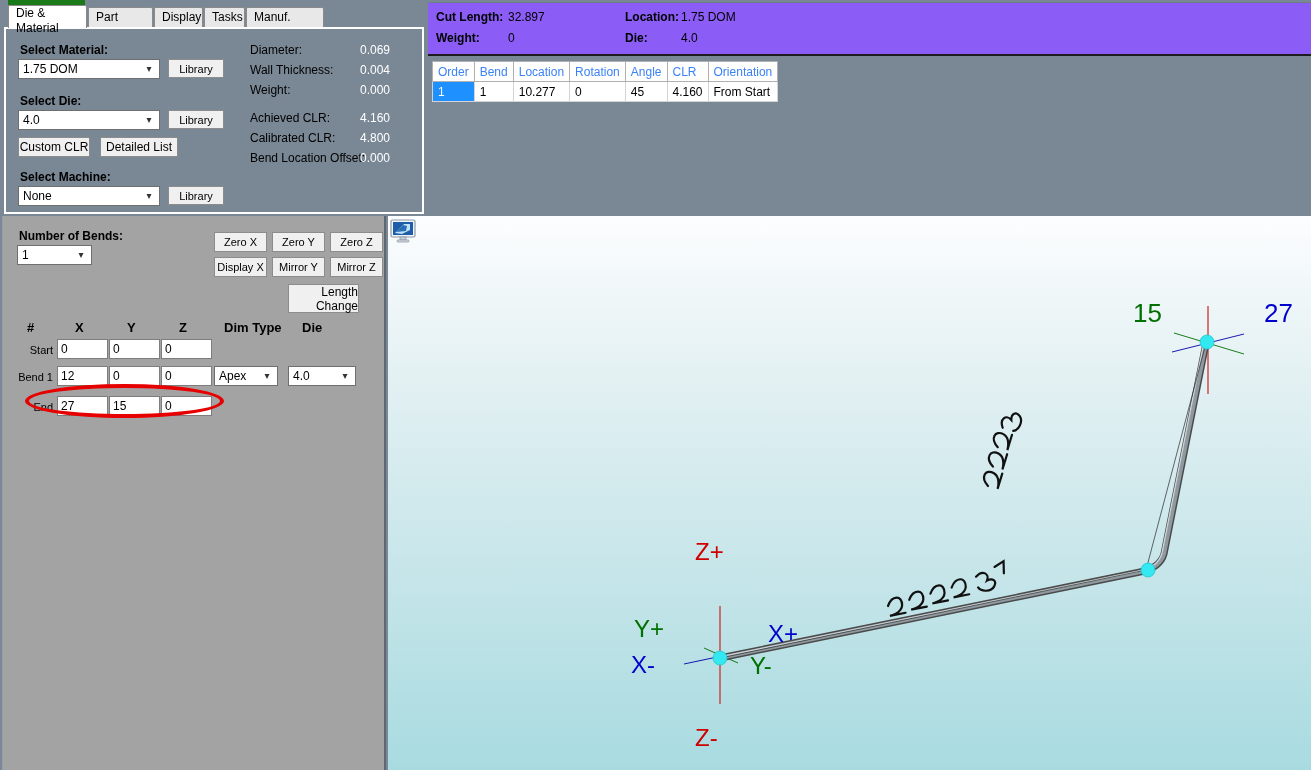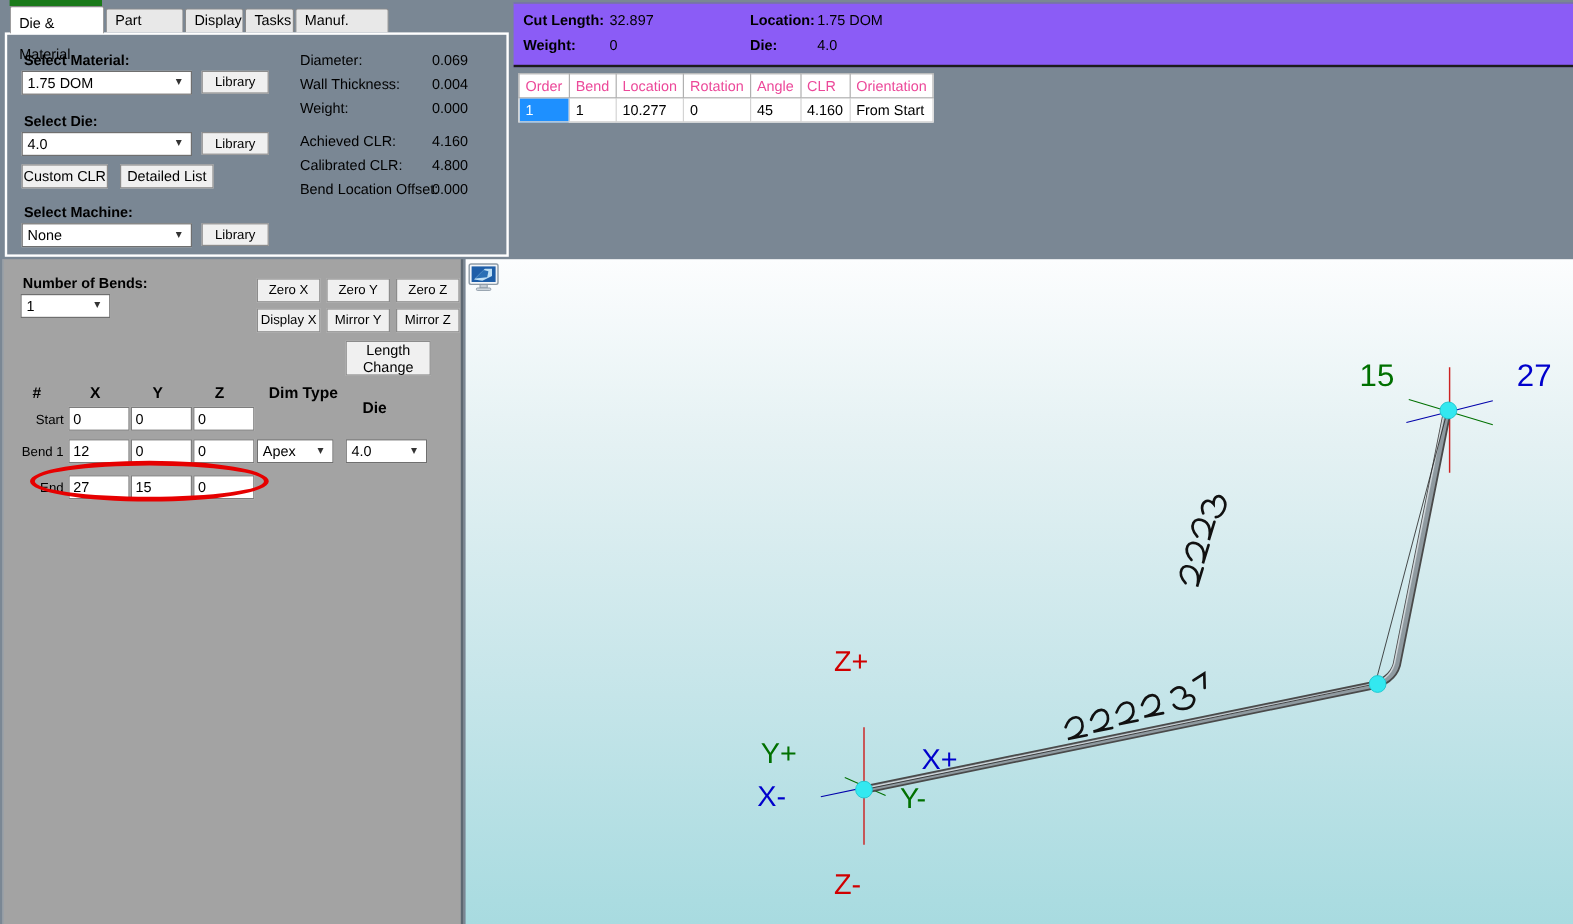--- a/index.html
+++ b/index.html
@@ -16,21 +16,21 @@
   .top-green-strip{position:absolute;left:8px;top:0;width:77px;height:5px;background:#1a7a1a;}
 
   
   .tabstrip{position:absolute;left:0;top:5px;width:428px;height:22px;background:#7a8794;}
   .tab{
     position:absolute;top:2px;height:20px;line-height:19px;
     background:#e8e8e8;border:1px solid #8a8a8a;border-bottom:none;
     padding:0 7px;font-size:12px;color:#000;box-sizing:border-box;
     border-radius:2px 2px 0 0;
   }
-  .tab.active{background:#fff;top:0;height:23px;line-height:26px;font-weight:normal;border-color:#8a8a8a;z-index:3;}
+  .tab.active{background:#fff;top:0;height:23px;line-height:15px;font-weight:normal;border-color:#8a8a8a;z-index:3;}
 
   
   .panel-dm{
     position:absolute;left:4px;top:27px;width:420px;height:187px;
     background:#7a8794;border:2px solid #ffffff;box-sizing:border-box;
   }
   .lbl-bold{font-weight:bold;font-size:12px;color:#000;}
   .fld{position:absolute;font-size:12px;}
   .combo-wrap{position:absolute;}
   .combo-box{
@@ -38,42 +38,42 @@
     height:20px;box-sizing:border-box;font-size:12px;line-height:18px;
     padding-left:4px;color:#000;overflow:hidden;white-space:nowrap;
   }
   .combo-box .arrow{
     position:absolute;right:3px;top:0;height:18px;line-height:18px;
     width:14px;text-align:center;font-size:10px;color:#333;
   }
   .btn{
     position:absolute;background:#f0f0f0;border:1px solid #8c8c8c;
     font-size:11px;font-family:"Liberation Sans", sans-serif;color:#000;
-    text-align:center;box-sizing:border-box;cursor:default;
+    text-align:right;box-sizing:border-box;cursor:default;
     display:flex;align-items:center;justify-content:center;
   }
 
   .stat-label{position:absolute;font-size:12px;color:#000;}
-  .stat-value{position:absolute;font-size:12px;color:#000000;}
+  .stat-value{position:absolute;font-size:12px;color:#ffffff;}
 
   
   .summary{
     position:absolute;left:428px;top:2px;width:883px;height:54px;
     background:#8b5cf6;border-top:1px solid #6f7d88;border-bottom:2px solid #1c1c1c;
     box-sizing:border-box;
   }
   .sum-k{position:absolute;font-weight:bold;font-size:12px;color:#000;}
   .sum-v{position:absolute;font-size:12px;color:#000;}
 
   
   .bendtable{position:absolute;left:432px;top:61px;width:328px;}
   .bendtable table{border-collapse:collapse;background:#fff;font-size:12px;}
   .bendtable th{
     background:#fff;border:1px solid #b0b0b0;font-weight:normal;
-    padding:1px 5px;text-align:left;color:#ec4899;height:17px;
+    padding:1px 5px;text-align:left;color:#3b82f6;height:17px;
   }
   .bendtable td{
     background:#fff;border:1px solid #d4d4d4;padding:1px 5px;
     text-align:left;color:#000;height:17px;
   }
   .bendtable td.sel{background:#1e90ff;color:#fff;}
 
   
   .panel-bends{
     position:absolute;left:2px;top:216px;width:384px;height:554px;
@@ -227,21 +227,21 @@
     <div class="btn" style="left:269px;top:41px;width:53px;height:20px;">Mirror Y</div>
     <div class="btn" style="left:327px;top:41px;width:53px;height:20px;">Mirror Z</div>
 
     <div class="btn" style="left:285px;top:68px;width:71px;height:29px;font-size:12px;">Length Change</div>
 
     <div class="colhdr" style="left:24px;top:104px;">#</div>
     <div class="colhdr" style="left:72px;top:104px;">X</div>
     <div class="colhdr" style="left:124px;top:104px;">Y</div>
     <div class="colhdr" style="left:176px;top:104px;">Z</div>
     <div class="colhdr" style="left:221px;top:104px;">Dim Type</div>
-    <div class="colhdr" style="left:299px;top:104px;margin-top:12px;">Die</div>
+    <div class="colhdr" style="left:299px;top:104px;">Die</div>
 
     <div class="rowlbl" style="left:0px;top:128px;width:50px;">Start</div>
     <input class="ipt" style="left: 54px; top: 123px; width: 51px;" value="0">
     <input class="ipt" style="left: 106px; top: 123px; width: 51px;" value="0">
     <input class="ipt" style="left: 158px; top: 123px; width: 51px;" value="0">
 
     <div class="rowlbl" style="left:0px;top:155px;width:50px;">Bend 1</div>
     <input class="ipt" style="left: 54px; top: 150px; width: 51px;" value="12">
     <input class="ipt" style="left: 106px; top: 150px; width: 51px;" value="0">
     <input class="ipt" style="left: 158px; top: 150px; width: 51px;" value="0">

